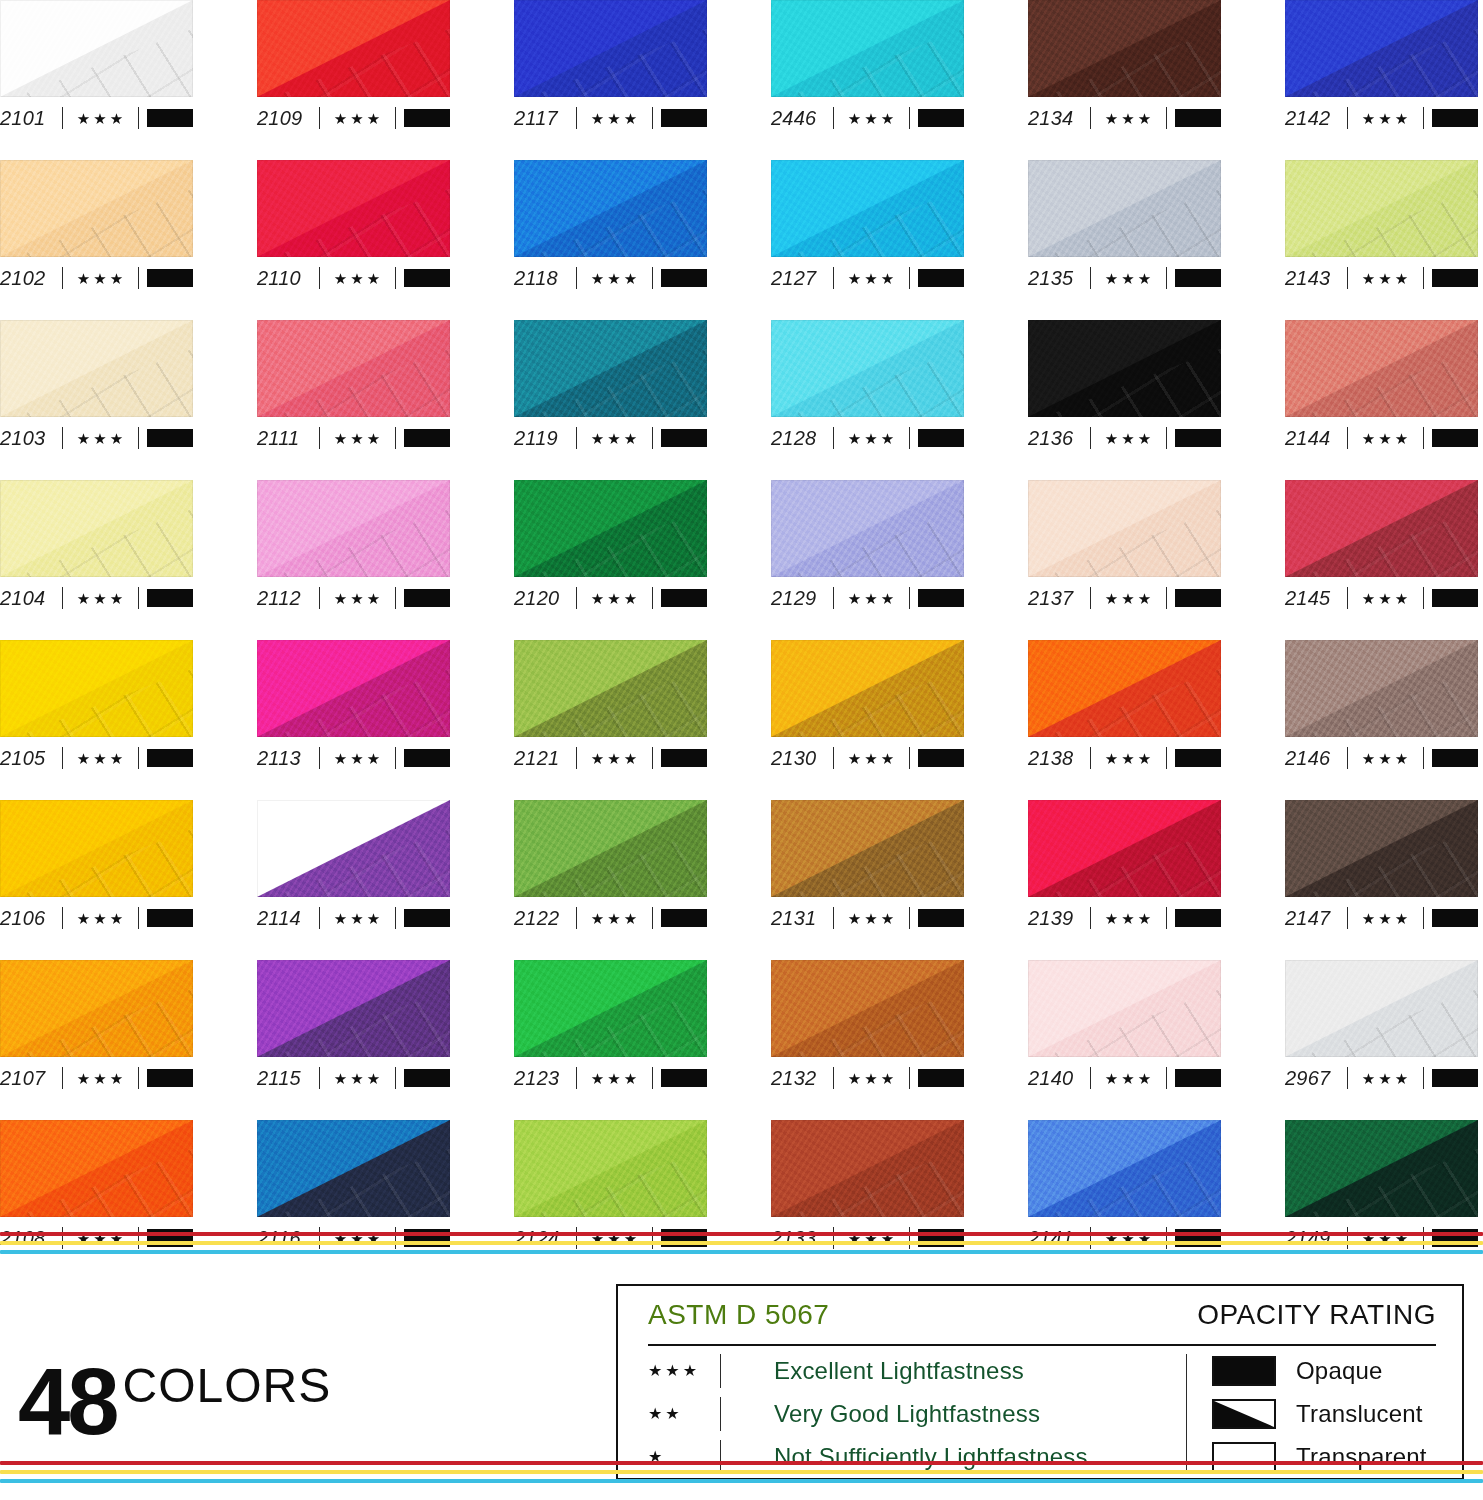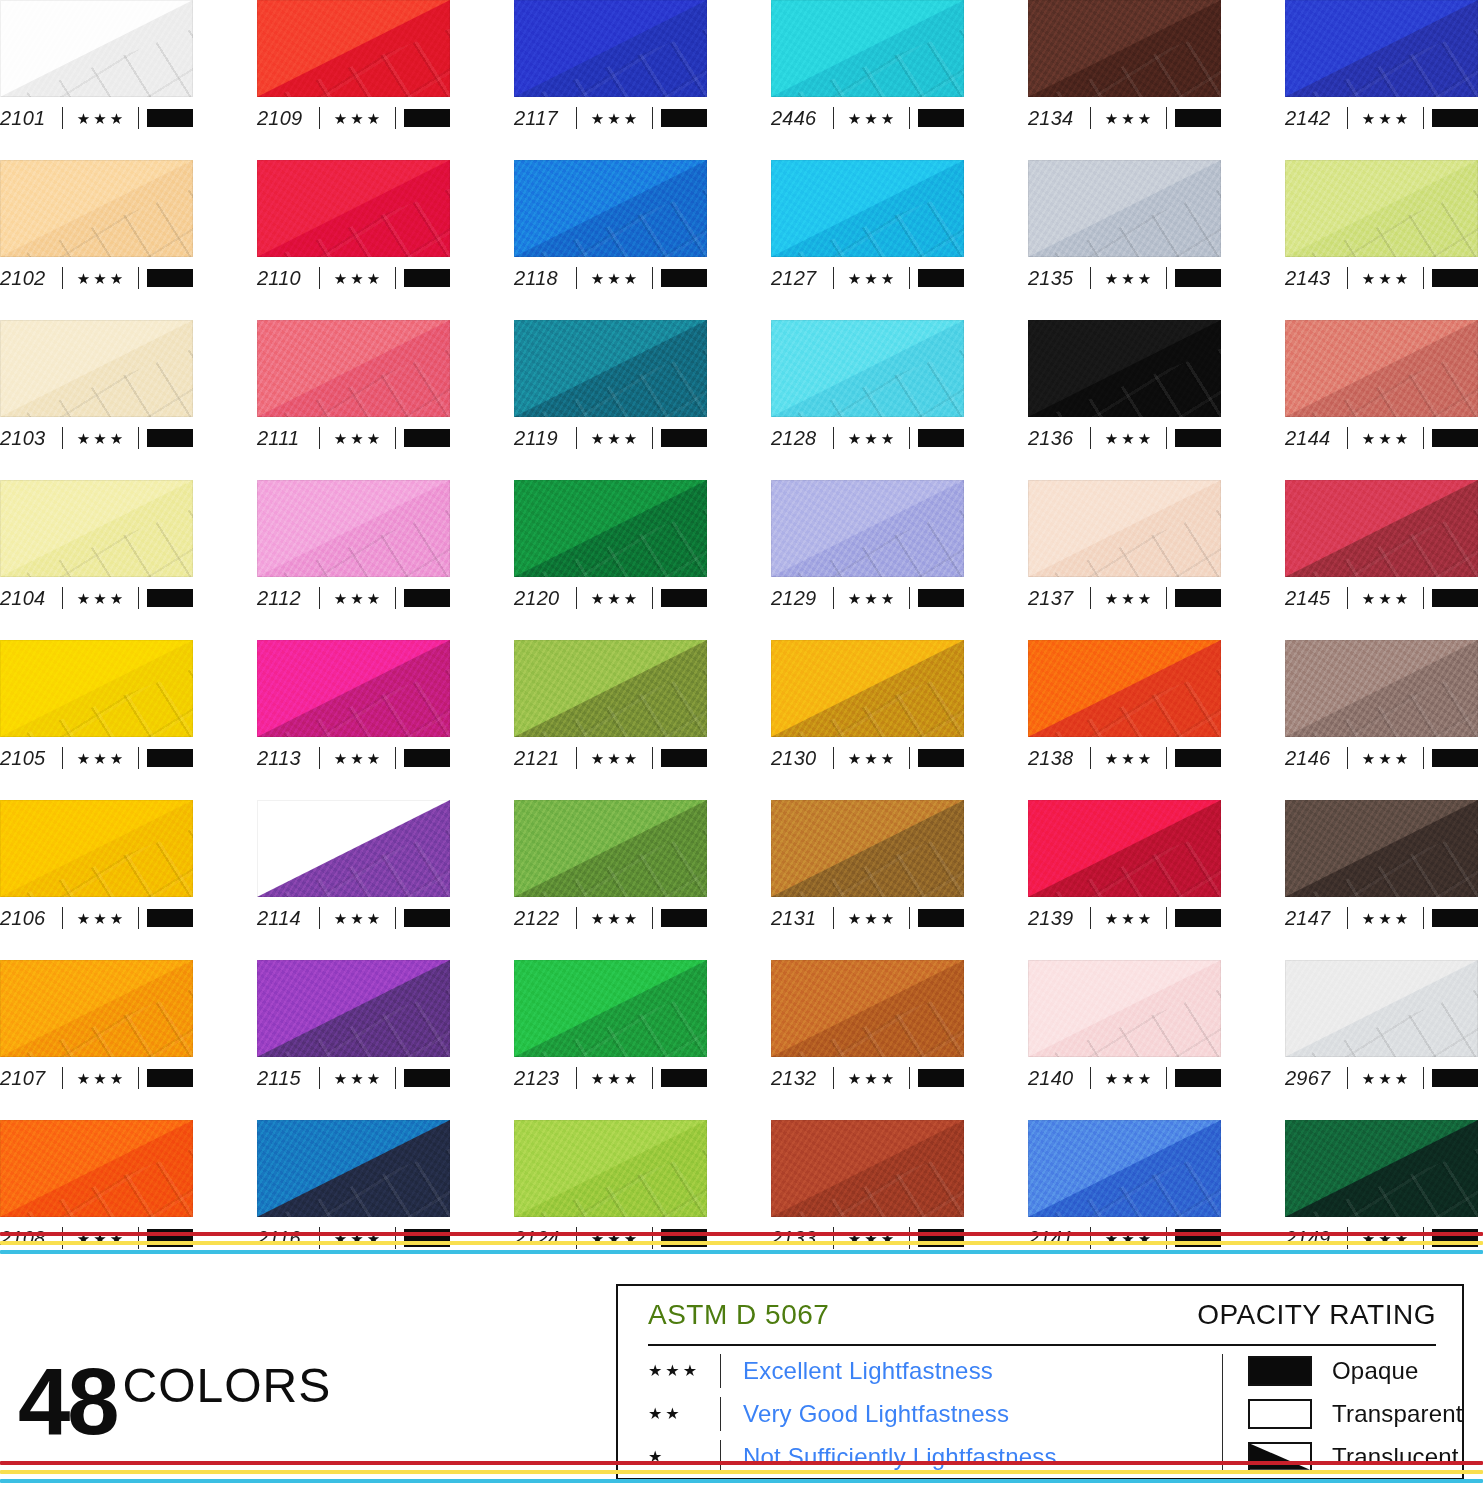--- a/index.html
+++ b/index.html
@@ -118,26 +118,26 @@
   }
   #lf-col{
     flex:0 0 568px;padding-left:30px;box-sizing:border-box;
     display:flex;flex-direction:column;justify-content:space-around;
   }
   .lf-row{display:flex;align-items:center;height:40px;}
   .lf-stars{
     flex:0 0 72px;font-size:16px;color:#111;letter-spacing:3px;line-height:1;
   }
   .lf-bar{flex:0 0 1px;width:1px;height:34px;background:#2b2b2b;margin-right:22px;}
-  .lf-txt{font-size:24px;color:#3b82f6;letter-spacing:.2px;}
+  .lf-txt{font-size:24px;color:#14532d;letter-spacing:.2px;margin-left:31px;}
 
   #op-col{
     flex:1 1 auto;position:relative;
     display:flex;flex-direction:column;justify-content:space-around;
-    padding-left:26px;box-sizing:border-box;margin-left:36px;
+    padding-left:26px;box-sizing:border-box;
   }
   #op-col::before{
     content:"";position:absolute;left:0;top:4px;width:1px;height:120px;background:#2b2b2b;
   }
   .op-row{display:flex;align-items:center;height:40px;}
   .op-swatch{
     flex:0 0 64px;width:64px;height:30px;border:2px solid #111;box-sizing:border-box;
     margin-right:20px;position:relative;overflow:hidden;background:#fff;
   }
   .op-swatch.full{background:#0b0b0b;}
@@ -958,26 +958,26 @@
             <span class="lf-bar"></span>
             <span class="lf-txt">Not Sufficiently Lightfastness</span>
           </div>
         </div>
       <div id="op-col">
           <div class="op-row">
             <span class="op-swatch full"></span>
             <span class="op-txt">Opaque</span>
           </div>
           <div class="op-row">
+            <span class="op-swatch half"></span>
+            <span class="op-txt">Translucent</span>
+          </div>
+          <div class="op-row">
             <span class="op-swatch "></span>
             <span class="op-txt">Transparent</span>
-          </div>
-          <div class="op-row">
-            <span class="op-swatch half"></span>
-            <span class="op-txt">Translucent</span>
           </div>
         </div>
     </div>
   </div>
 
 </div>
 
 <div id="stripes-bottom">
     <div class="stripe" style="background: rgb(200, 32, 43);"></div>
     <div class="stripe" style="background: rgb(249, 223, 79);"></div>

